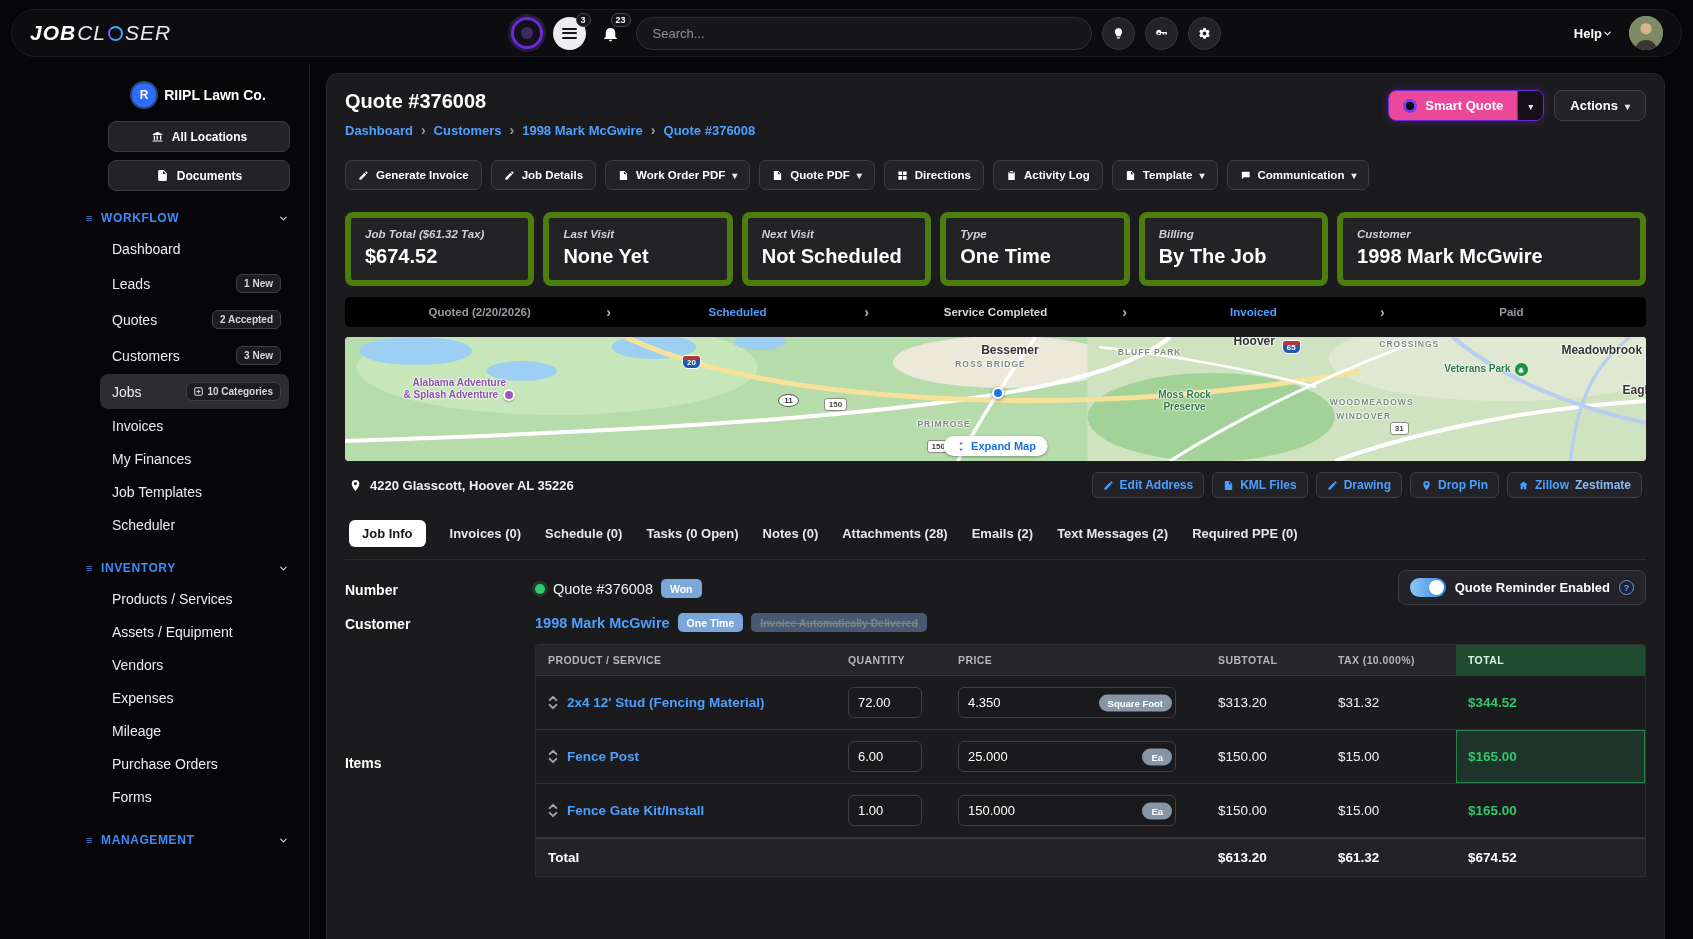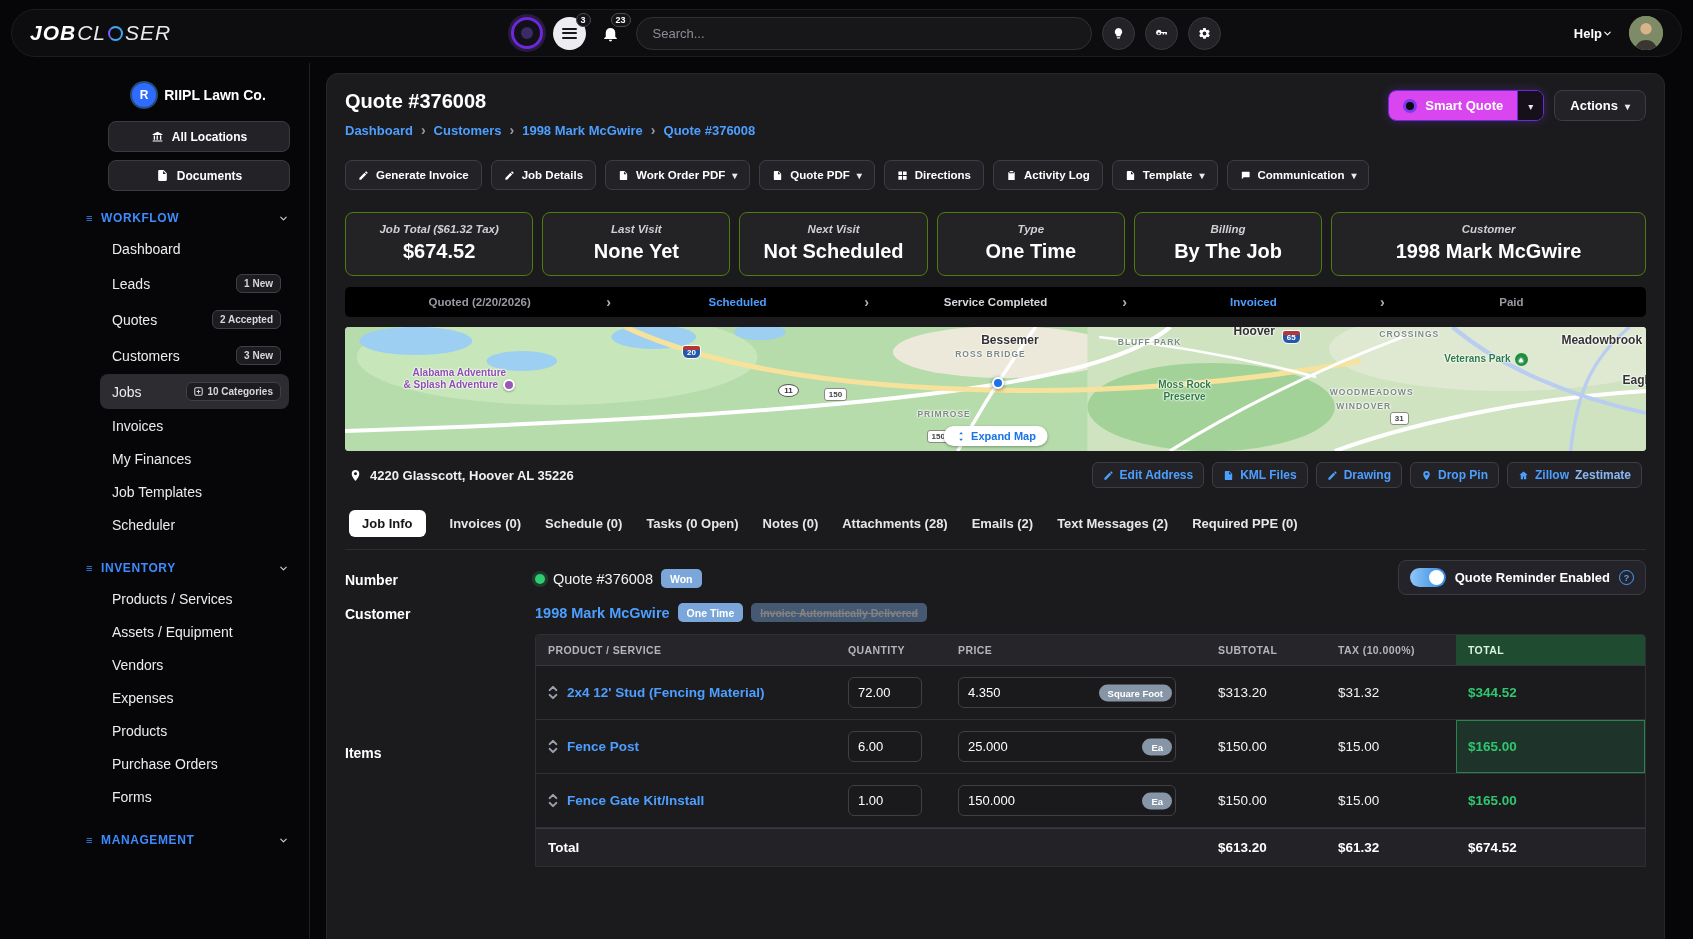--- a/index.html
+++ b/index.html
@@ -70,38 +70,38 @@
 
   
   .page-head { display:flex; align-items:flex-start; justify-content:space-between; }
   .page-title { font-size:20px; font-weight:800; }
   .breadcrumb { display:flex; align-items:center; gap:8px; margin-top:9px; font-size:13px; font-weight:600; }
   .breadcrumb a { color:#4d9fff; }
   .bsep::before { content:"\203A"; color:#9a9aa2; font-size:14px; }
   .head-actions { display:flex; align-items:center; gap:10px; }
   .sq-group { display:flex; align-items:stretch; border:1px solid #6d28d9; border-radius:8px;
     overflow:hidden; box-shadow:0 0 10px rgba(124,58,237,.3); }
-  .sq-main { display:flex; align-items:center; gap:8px; padding:7px 14px; background:#d946ef;
+  .sq-main { display:flex; align-items:center; gap:8px; padding:7px 14px; background:#ec4899;
     font-size:13px; font-weight:700; }
   .sq-ic { width:14px; height:14px; border-radius:50%; border:3px solid #7c3aed; background:#0c0a12; }
   .sq-caret { width:26px; display:flex; align-items:center; justify-content:center;
     border-left:1px solid #6d28d9; background:#151019; }
   .caret::after { content:"\25BE"; font-size:10px; color:#e9e9ee; }
   .btn { display:flex; align-items:center; gap:7px; background:#232327; border:1px solid #3d3d44;
     border-radius:8px; color:#fff; font-size:13px; font-weight:700; padding:7px 15px; }
 
   
   .toolbar { display:flex; gap:9px; margin-top:22px; flex-wrap:wrap; }
   .tool-btn { display:flex; align-items:center; gap:7px; height:30px; padding:0 12px;
     background:#232327; border:1px solid #3d3d44; border-radius:7px; color:#fff;
     font-size:11.5px; font-weight:700; }
 
   
   .stats { display:flex; gap:9px; margin-top:22px; }
-  .stat-card { background:#232326; border:1px solid #4d7c0f; border-radius:8px; padding:10px 14px 12px; flex:1;text-align:center; }
+  .stat-card { background:#232326; border:6px solid #4d7c0f; border-radius:8px; padding:10px 14px 12px; flex:1; }
   .stat-card.wide { flex:1.8; }
   .stat-label { font-size:11.5px; font-style:italic; color:#cfcfd6; font-weight:600; }
   .stat-value { font-size:20px; font-weight:800; margin-top:5px; white-space:nowrap; }
 
   
   .progress { display:flex; align-items:center; background:#000; border-radius:5px; height:30px;
     margin-top:11px; padding:0 8px; }
   .pstep { flex:1; text-align:center; font-size:11.5px; font-weight:700; }
   .pstep.muted { color:#9a9aa2; } .pstep.active { color:#4d9fff; } .pstep.light { color:#d6d6dc; }
   .psep::before { content:"\203A"; color:#aeb4bd; font-size:14px; font-weight:700; }
@@ -340,21 +340,21 @@
       <a class="nav-item">
           <span>Assets / Equipment</span>
         </a>
       <a class="nav-item">
           <span>Vendors</span>
         </a>
       <a class="nav-item">
           <span>Expenses</span>
         </a>
       <a class="nav-item">
-          <span>Products</span>
+          <span>Mileage</span>
         </a>
       <a class="nav-item">
           <span>Purchase Orders</span>
         </a>
       <a class="nav-item">
           <span>Forms</span>
         </a>
     </nav>
 
     <div class="nav-section">

